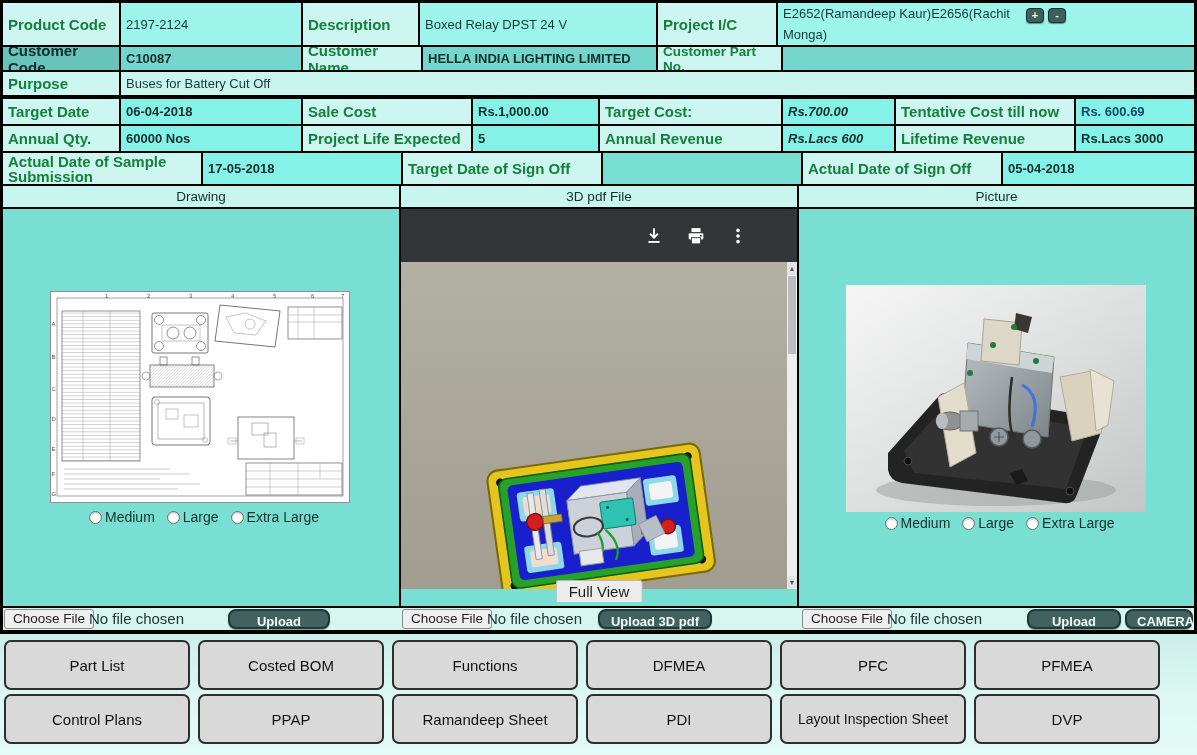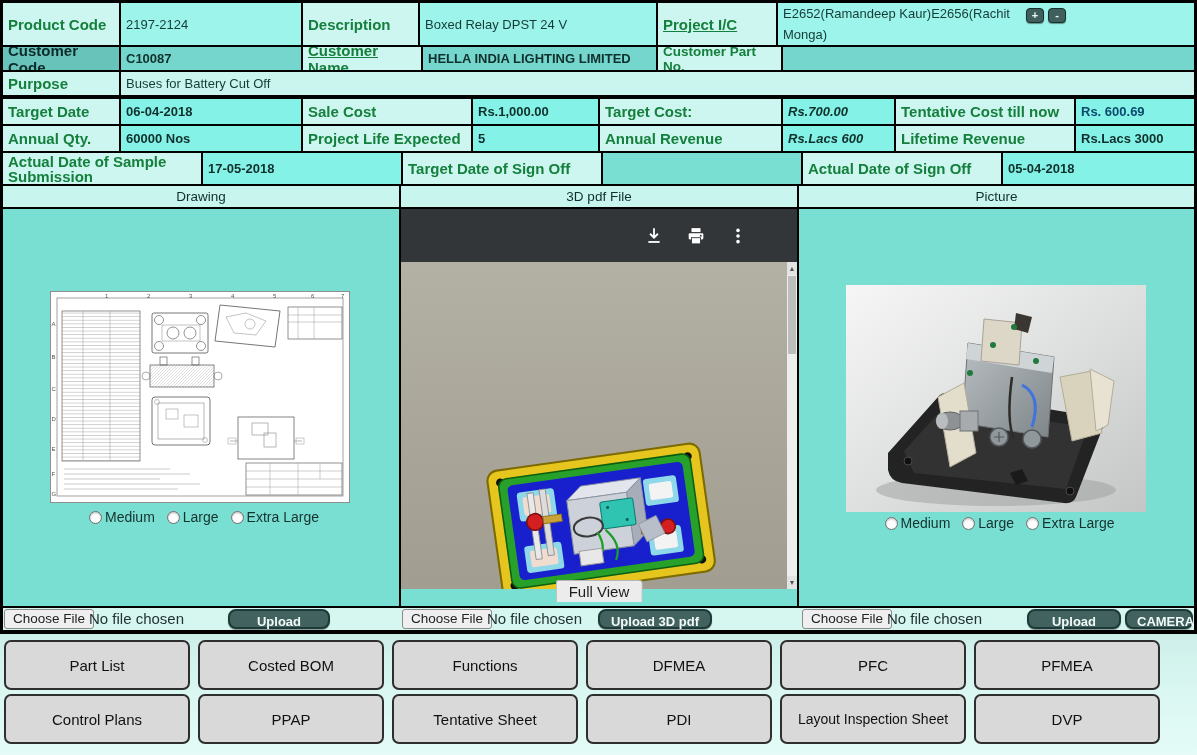--- a/index.html
+++ b/index.html
@@ -21,21 +21,21 @@
   .liteVal{background:#c9f5ee;font-size:13px;color:#143b38;}
   .tealEmpty{background:#79dfd2;}
   .green{color:#0c4a6e;}
 
   .r1{height:42px;} .r2{height:23px;} .r3{height:23px;}
   .r4{height:25px;} .r5{height:25px;} .r6{height:31px;}
   .r6 .lab{line-height:15px;}
 
   .w116{width:116px;flex:none;} .w180{width:180px;flex:none;}
   .w115{width:115px;flex:none;} .w236{width:236px;flex:none;}
-  .w118{width:118px;flex:none;text-decoration:underline;} .w123{width:123px;flex:none;}
+  .w118{width:118px;flex:none;} .w123{width:123px;flex:none;}
   .w233{width:233px;flex:none;} .w168{width:168px;flex:none;}
   .w125{width:125px;flex:none;} .w181{width:181px;flex:none;}
   .w111{width:111px;flex:none;font-style:italic;} .w178{width:178px;flex:none;}
   .w198{width:198px;flex:none;} .grow{flex:1;}
 
   .pic-cell{position:relative;align-items:flex-start;padding-top:4px;}
   .pic-val{font-size:13px;color:#143b38;width:262px;line-height:21px;}
   .pm-wrap{position:absolute;top:5px;right:128px;display:flex;gap:4px;}
   .pm-btn{width:18px;height:15px;background:#3f5f5c;border:1px solid #16302e;border-radius:4px;
           color:#eafaf7;font-size:11px;font-weight:bold;line-height:12px;text-align:center;cursor:pointer;
@@ -403,20 +403,20 @@
       <div class="act-btn">Part List</div>
       <div class="act-btn">Costed BOM</div>
       <div class="act-btn">Functions</div>
       <div class="act-btn">DFMEA</div>
       <div class="act-btn">PFC</div>
       <div class="act-btn">PFMEA</div>
     </div>
     <div class="act-row">
       <div class="act-btn">Control Plans</div>
       <div class="act-btn">PPAP</div>
-      <div class="act-btn">Tentative Sheet</div>
+      <div class="act-btn">Ramandeep Sheet</div>
       <div class="act-btn">PDI</div>
       <div class="act-btn small-text">Layout Inspection Sheet</div>
       <div class="act-btn">DVP</div>
     </div>
   </div>
 
 </div>
 
 </body></html>

